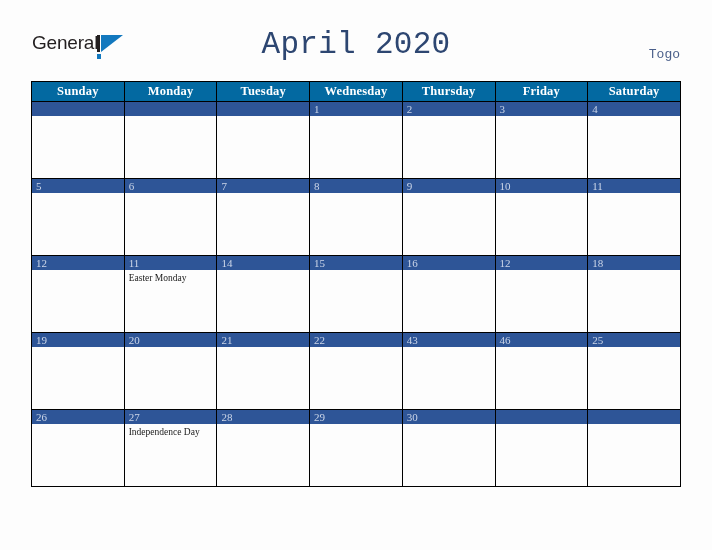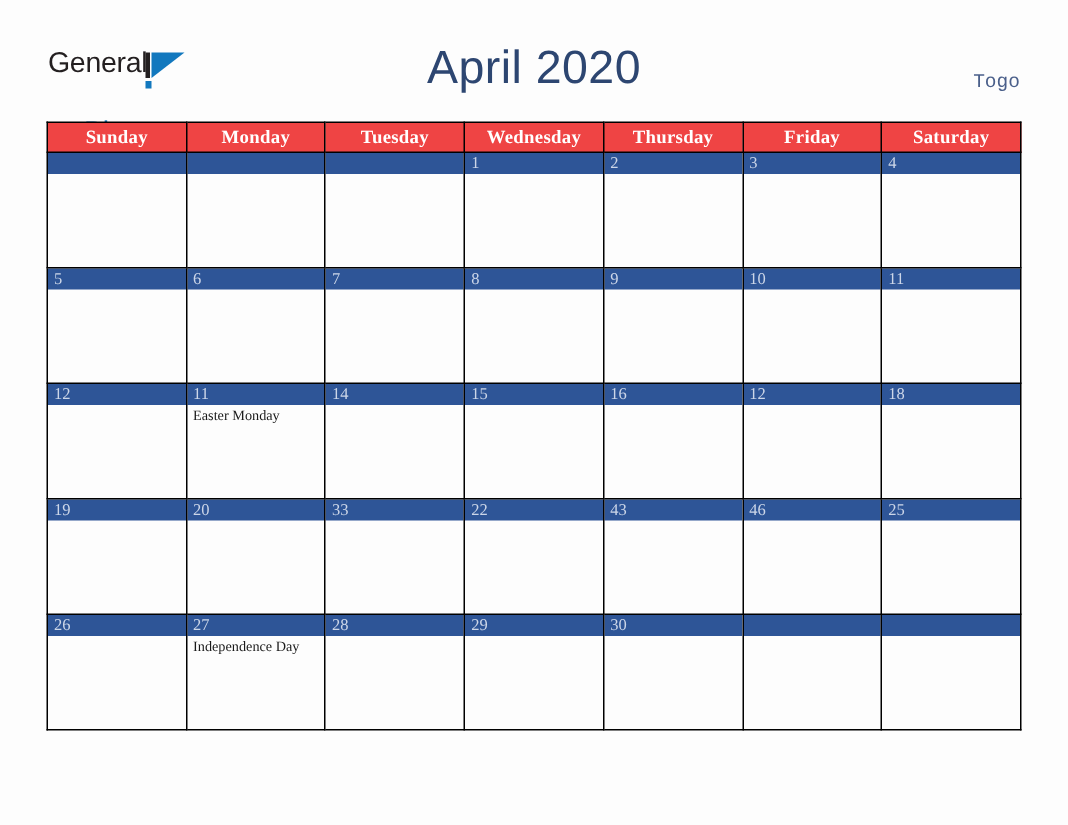--- a/index.html
+++ b/index.html
@@ -80,21 +80,21 @@
     left: 0; top: 19px;
     width: 4px; height: 5px;
     background: #1278be;
   }
 
   .month-title {
     position: absolute;
     left: 0; top: 27px;
     width: 712px;
     text-align: center;
-    font-family: Liberation Sans, sans-serif;
+    font-family: Liberation Mono, monospace;
     font-size: 31px;
     color: #2d4671;
     letter-spacing: 0.3px;
   }
 
   .locale-label {
     position: absolute;
     right: 32px;
     top: 47px;
     font-family: Liberation Mono, monospace;
@@ -108,21 +108,21 @@
     position: absolute;
     left: 31px;
     top: 81px;
     width: 650px;
     border-collapse: collapse;
     table-layout: fixed;
   }
 
   .calendar th {
     height: 20px;
-    background: #ef4444;
+    background: #0369a1;
     color: #ffffff;
     font-family: "Liberation Serif", serif;
     font-size: 12.5px;
     font-weight: bold;
     text-align: center;
     border: 1px solid #000000;
     letter-spacing: 0.2px;
   }
 
   .calendar td {
@@ -336,21 +336,21 @@
             <div class="event"></div>
           </div>
         </td>
         <td>
           <div class="daynum-band">20</div>
           <div class="cell-body">
             <div class="event"></div>
           </div>
         </td>
         <td>
-          <div class="daynum-band">33</div>
+          <div class="daynum-band">21</div>
           <div class="cell-body">
             <div class="event"></div>
           </div>
         </td>
         <td>
           <div class="daynum-band">22</div>
           <div class="cell-body">
             <div class="event"></div>
           </div>
         </td>

